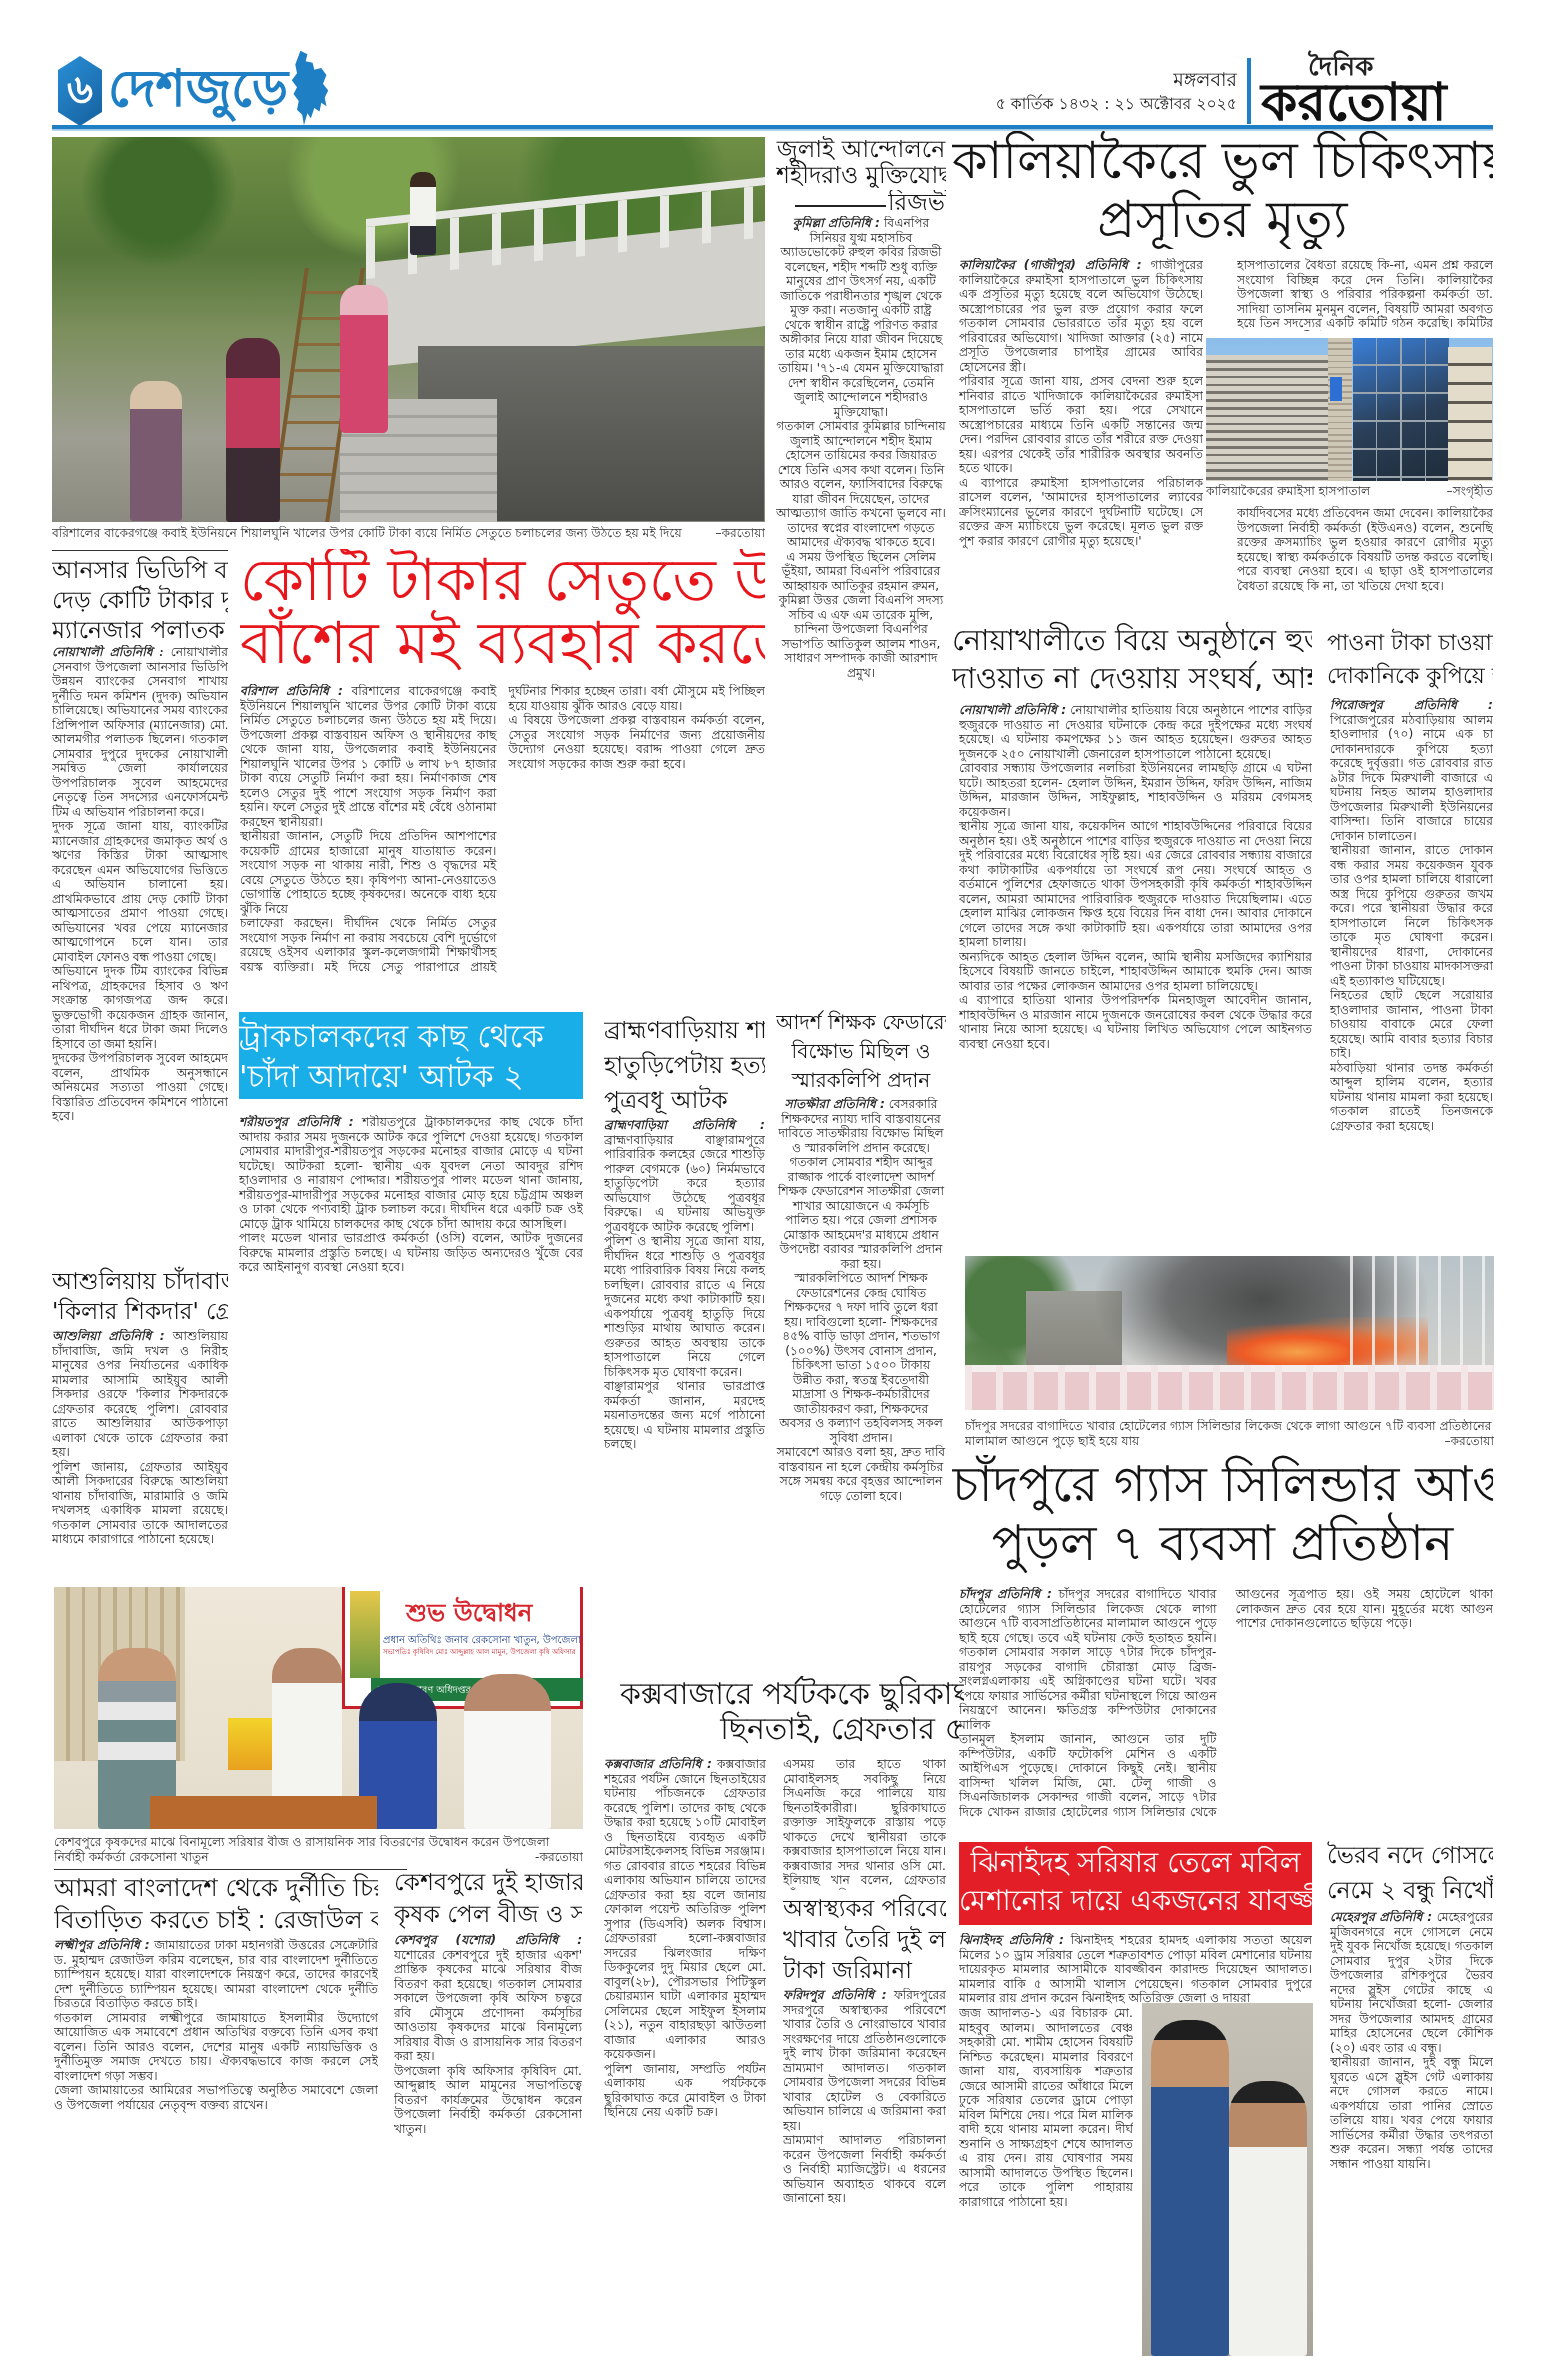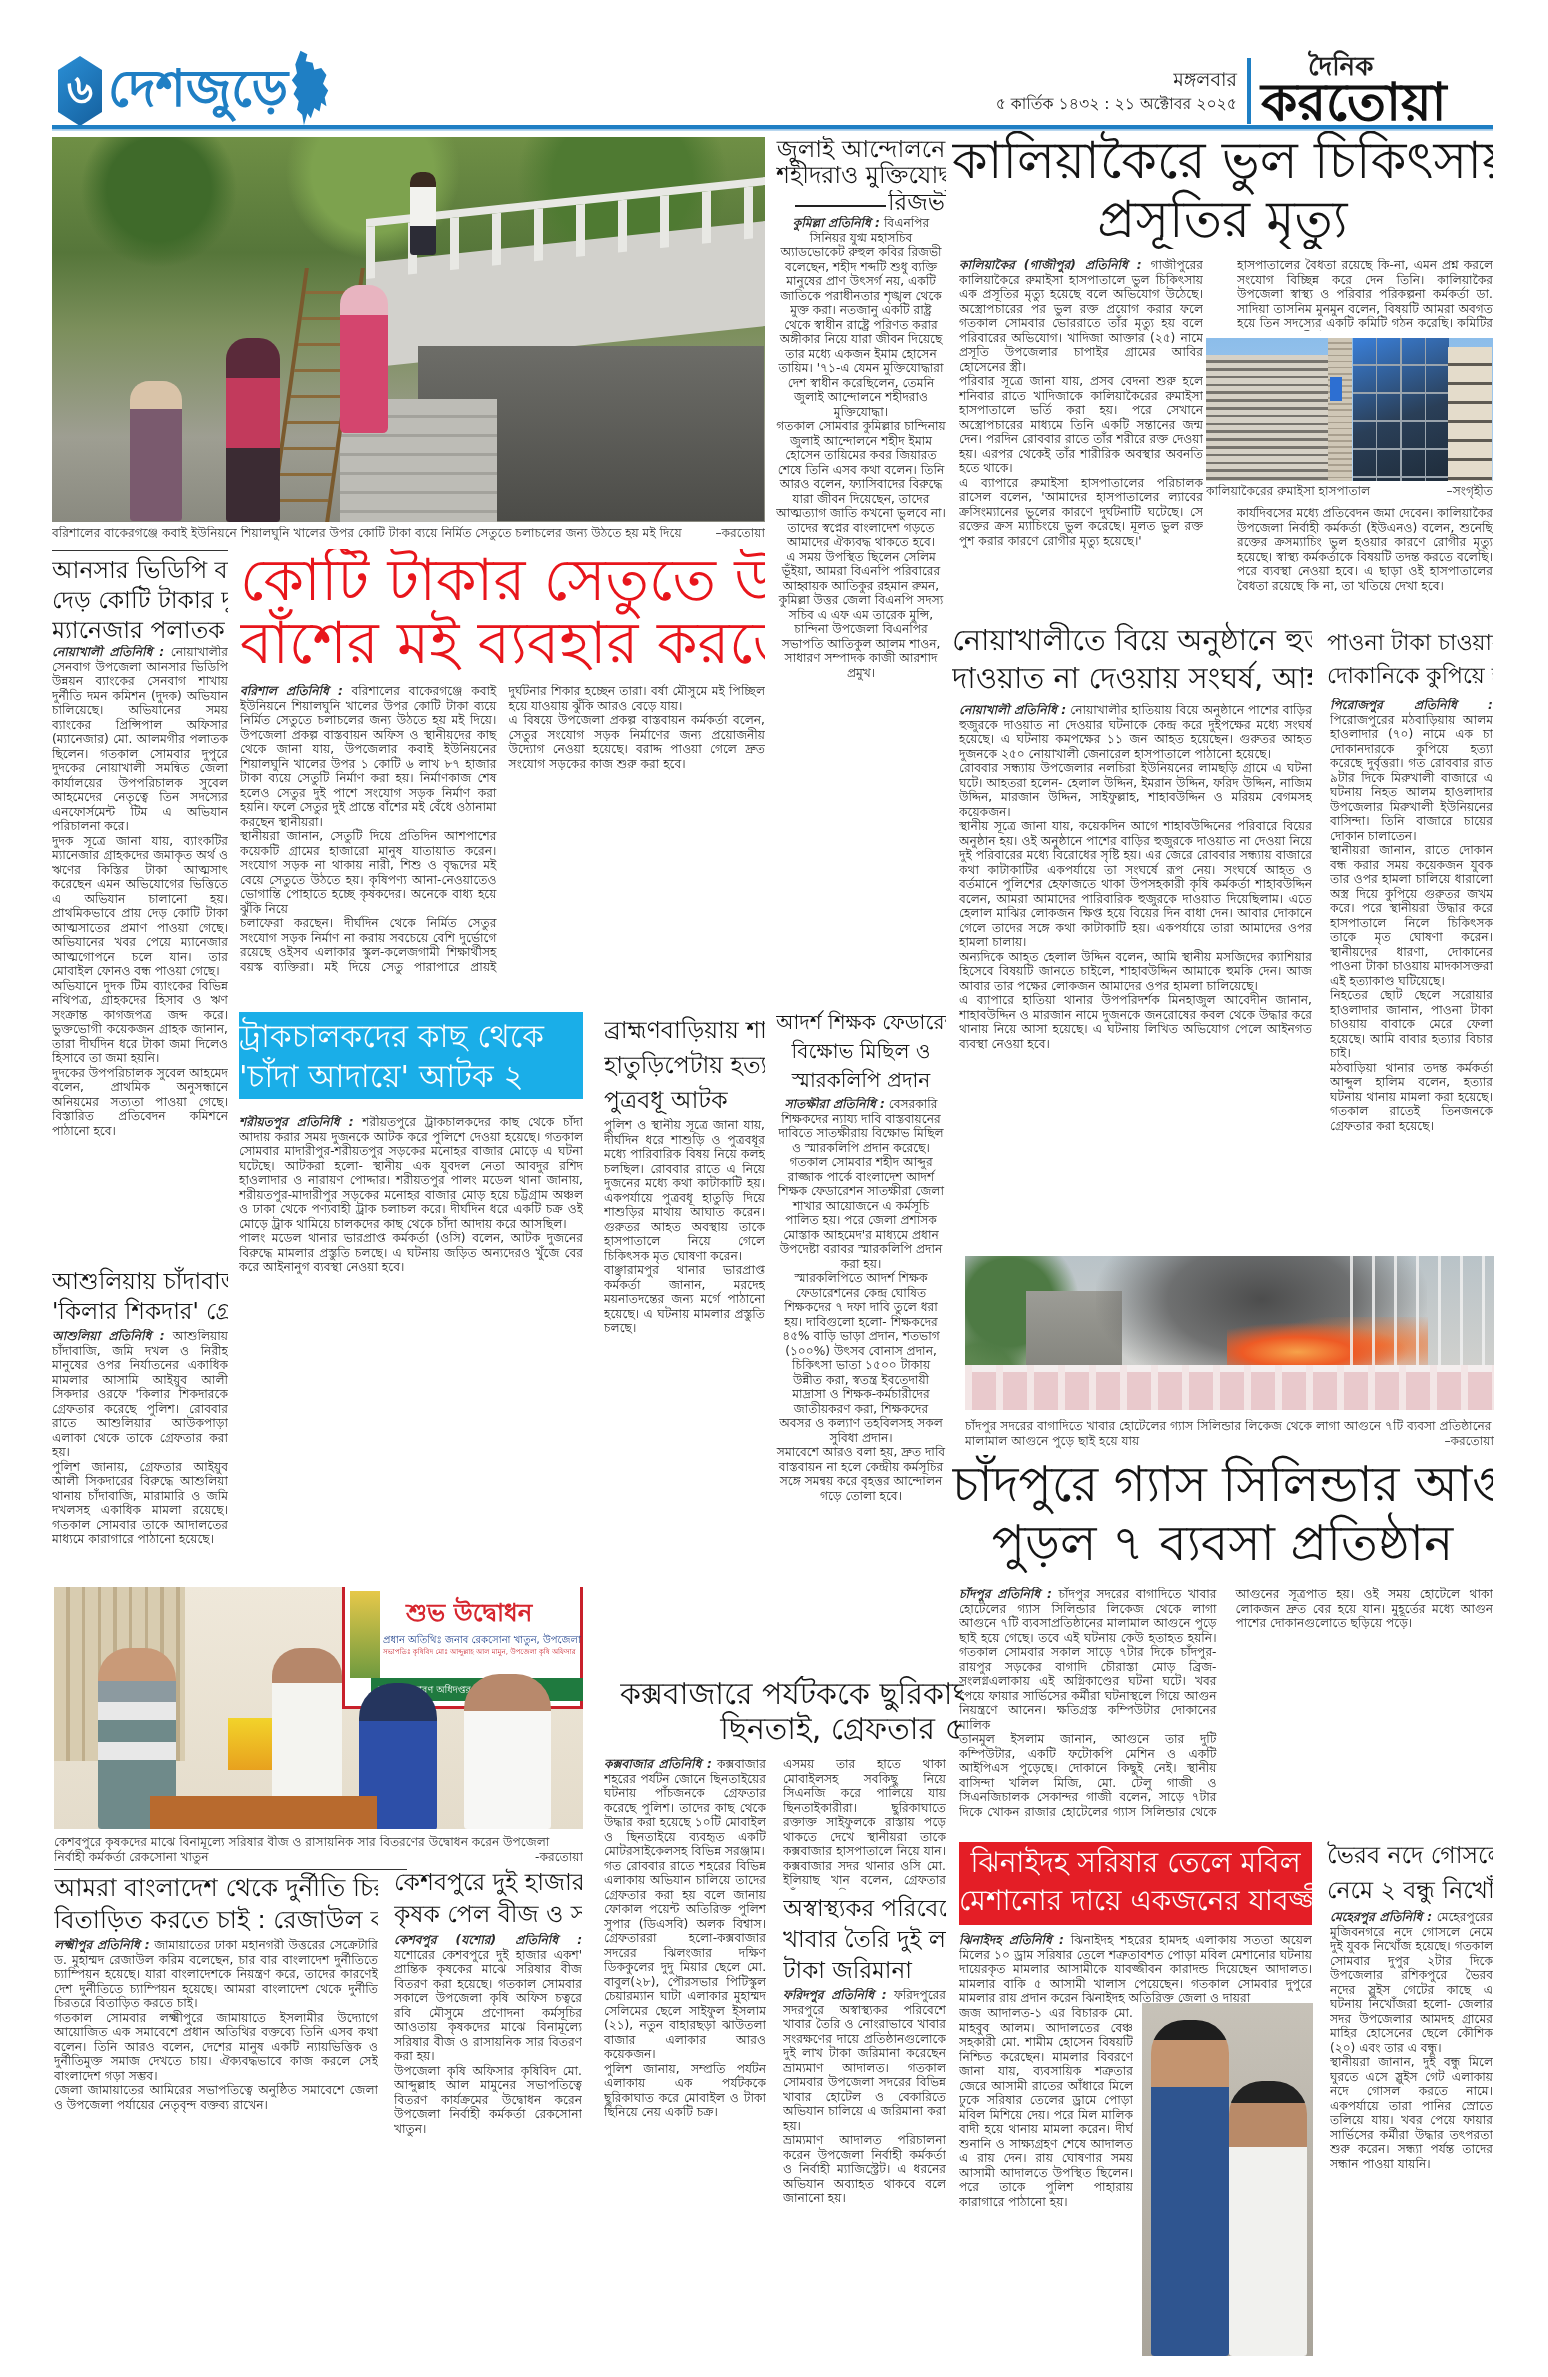--- a/index.html
+++ b/index.html
@@ -70,21 +70,21 @@
     <span>বরিশালের বাকেরগঞ্জে কবাই ইউনিয়নে শিয়ালঘুনি খালের উপর কোটি টাকা ব্যয়ে নির্মিত সেতুতে চলাচলের জন্য উঠতে হয় মই দিয়ে</span>
     <span class="credit">–করতোয়া</span>
   </div>
 
   <div class="abs rule" style="left:52px;top:550px;width:176px;"></div>
   <div class="abs hl" style="left:52px;top:555px;width:176px;font-size:23.5px;line-height:30px;">
     <span class="line">আনসার ভিডিপি ব্যাংকে</span>
     <span class="line">দেড় কোটি টাকার দুর্নীতি</span>
     <span class="line">ম্যানেজার পলাতক</span>
   </div>
-  <div class="abs body-text" style="left:52px;top:645px;width:176px;height:611px;">
+  <div class="abs body-text" style="left:52px;top:645px;width:176px;height:611px;font-family:Liberation Serif, serif;">
     <p><span class="dl">নোয়াখালী প্রতিনিধি :</span> <span>নোয়াখালীর সেনবাগ উপজেলা আনসার ভিডিপি উন্নয়ন ব্যাংকের সেনবাগ শাখায় দুর্নীতি দমন কমিশন (দুদক) অভিযান চালিয়েছে। অভিযানের সময় ব্যাংকের প্রিন্সিপাল অফিসার (ম্যানেজার) মো. আলমগীর পলাতক ছিলেন। গতকাল সোমবার দুপুরে দুদকের নোয়াখালী সমন্বিত জেলা কার্যালয়ের উপপরিচালক সুবেল আহমেদের নেতৃত্বে তিন সদস্যের এনফোর্সমেন্ট টিম এ অভিযান পরিচালনা করে।</span></p>
     <p>দুদক সূত্রে জানা যায়, ব্যাংকটির ম্যানেজার গ্রাহকদের জমাকৃত অর্থ ও ঋণের কিস্তির টাকা আত্মসাৎ করেছেন এমন অভিযোগের ভিত্তিতে এ অভিযান চালানো হয়। প্রাথমিকভাবে প্রায় দেড় কোটি টাকা আত্মসাতের প্রমাণ পাওয়া গেছে। অভিযানের খবর পেয়ে ম্যানেজার আত্মগোপনে চলে যান। তার মোবাইল ফোনও বন্ধ পাওয়া গেছে।</p>
     <p>অভিযানে দুদক টিম ব্যাংকের বিভিন্ন নথিপত্র, গ্রাহকদের হিসাব ও ঋণ সংক্রান্ত কাগজপত্র জব্দ করে। ভুক্তভোগী কয়েকজন গ্রাহক জানান, তারা দীর্ঘদিন ধরে টাকা জমা দিলেও হিসাবে তা জমা হয়নি।</p>
     <p>দুদকের উপপরিচালক সুবেল আহমেদ বলেন, প্রাথমিক অনুসন্ধানে অনিয়মের সত্যতা পাওয়া গেছে। বিস্তারিত প্রতিবেদন কমিশনে পাঠানো হবে।</p>
   </div>
   <div class="abs hl" style="left:52px;top:1266px;width:176px;font-size:23px;line-height:30px;">
     <span class="line">আশুলিয়ায় চাঁদাবাজ</span>
     <span class="line">'কিলার শিকদার' গ্রেফতার</span>
   </div>
   <div class="abs body-text" style="left:52px;top:1329px;width:176px;height:249px;">
@@ -111,20 +111,21 @@
     <p><span class="dl">শরীয়তপুর প্রতিনিধি :</span> <span>শরীয়তপুরে ট্রাকচালকদের কাছ থেকে চাঁদা আদায় করার সময় দুজনকে আটক করে পুলিশে দেওয়া হয়েছে। গতকাল সোমবার মাদারীপুর-শরীয়তপুর সড়কের মনোহর বাজার মোড়ে এ ঘটনা ঘটেছে। আটকরা হলো- স্থানীয় এক যুবদল নেতা আবদুর রশিদ হাওলাদার ও নারায়ণ পোদ্দার। শরীয়তপুর পালং মডেল থানা জানায়, শরীয়তপুর-মাদারীপুর সড়কের মনোহর বাজার মোড় হয়ে চট্টগ্রাম অঞ্চল ও ঢাকা থেকে পণ্যবাহী ট্রাক চলাচল করে। দীর্ঘদিন ধরে একটি চক্র ওই মোড়ে ট্রাক থামিয়ে চালকদের কাছ থেকে চাঁদা আদায় করে আসছিল।</span></p>
     <p>পালং মডেল থানার ভারপ্রাপ্ত কর্মকর্তা (ওসি) বলেন, আটক দুজনের বিরুদ্ধে মামলার প্রস্তুতি চলছে। এ ঘটনায় জড়িত অন্যদেরও খুঁজে বের করে আইনানুগ ব্যবস্থা নেওয়া হবে।</p>
   </div>
 
   <div class="abs hl" style="left:604px;top:1013px;width:161px;font-size:23.5px;line-height:35px;">
     <span class="line">ব্রাহ্মণবাড়িয়ায় শাশুড়িকে</span>
     <span class="line">হাতুড়িপেটায় হত্যা</span>
     <span class="line">পুত্রবধূ আটক</span>
   </div>
   <div class="abs body-text" style="left:604px;top:1118px;width:161px;height:548px;">
+    <p><span class="dl">ব্রাহ্মণবাড়িয়া প্রতিনিধি :</span> <span>ব্রাহ্মণবাড়িয়ার বাঞ্ছারামপুরে পারিবারিক কলহের জেরে শাশুড়ি পারুল বেগমকে (৬০) নির্মমভাবে হাতুড়িপেটা করে হত্যার অভিযোগ উঠেছে পুত্রবধূর বিরুদ্ধে। এ ঘটনায় অভিযুক্ত পুত্রবধূকে আটক করেছে পুলিশ।</span></p>
     <p>পুলিশ ও স্থানীয় সূত্রে জানা যায়, দীর্ঘদিন ধরে শাশুড়ি ও পুত্রবধূর মধ্যে পারিবারিক বিষয় নিয়ে কলহ চলছিল। রোববার রাতে এ নিয়ে দুজনের মধ্যে কথা কাটাকাটি হয়। একপর্যায়ে পুত্রবধূ হাতুড়ি দিয়ে শাশুড়ির মাথায় আঘাত করেন। গুরুতর আহত অবস্থায় তাকে হাসপাতালে নিয়ে গেলে চিকিৎসক মৃত ঘোষণা করেন।</p>
     <p>বাঞ্ছারামপুর থানার ভারপ্রাপ্ত কর্মকর্তা জানান, মরদেহ ময়নাতদন্তের জন্য মর্গে পাঠানো হয়েছে। এ ঘটনায় মামলার প্রস্তুতি চলছে।</p>
   </div>
 
   <div class="abs hl centered" style="left:776px;top:136px;width:170px;font-size:23.5px;line-height:26px;">
     <span class="line">জুলাই আন্দোলনে</span>
     <span class="line">শহীদরাও মুক্তিযোদ্ধা</span>
   </div>
   <div class="abs" style="left:795px;top:205px;width:91px;height:1.7px;background:#222;"></div>
   <div class="abs hl" style="left:888px;top:190px;width:58px;font-size:23px;line-height:24.4px;">রিজভী</div>

